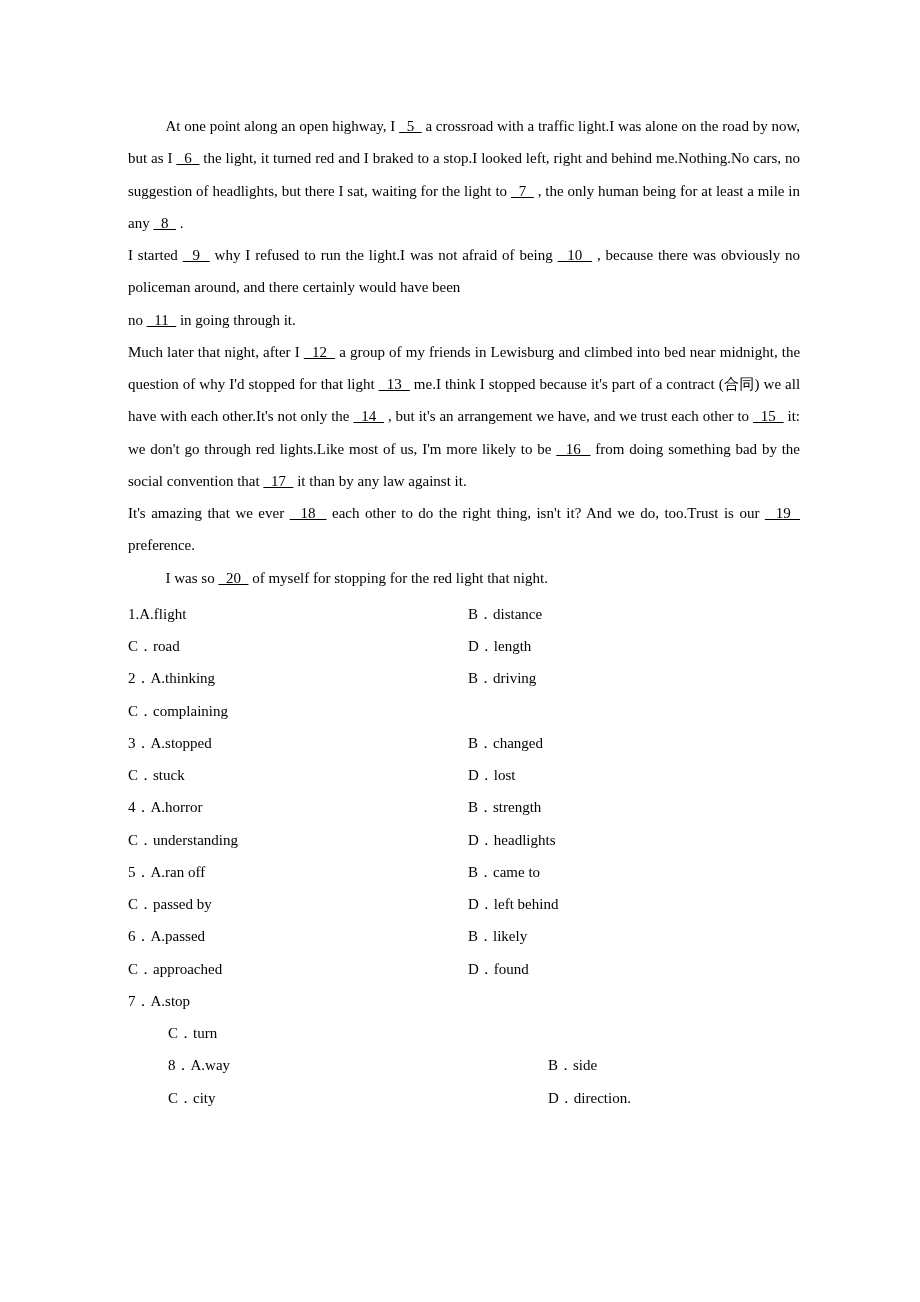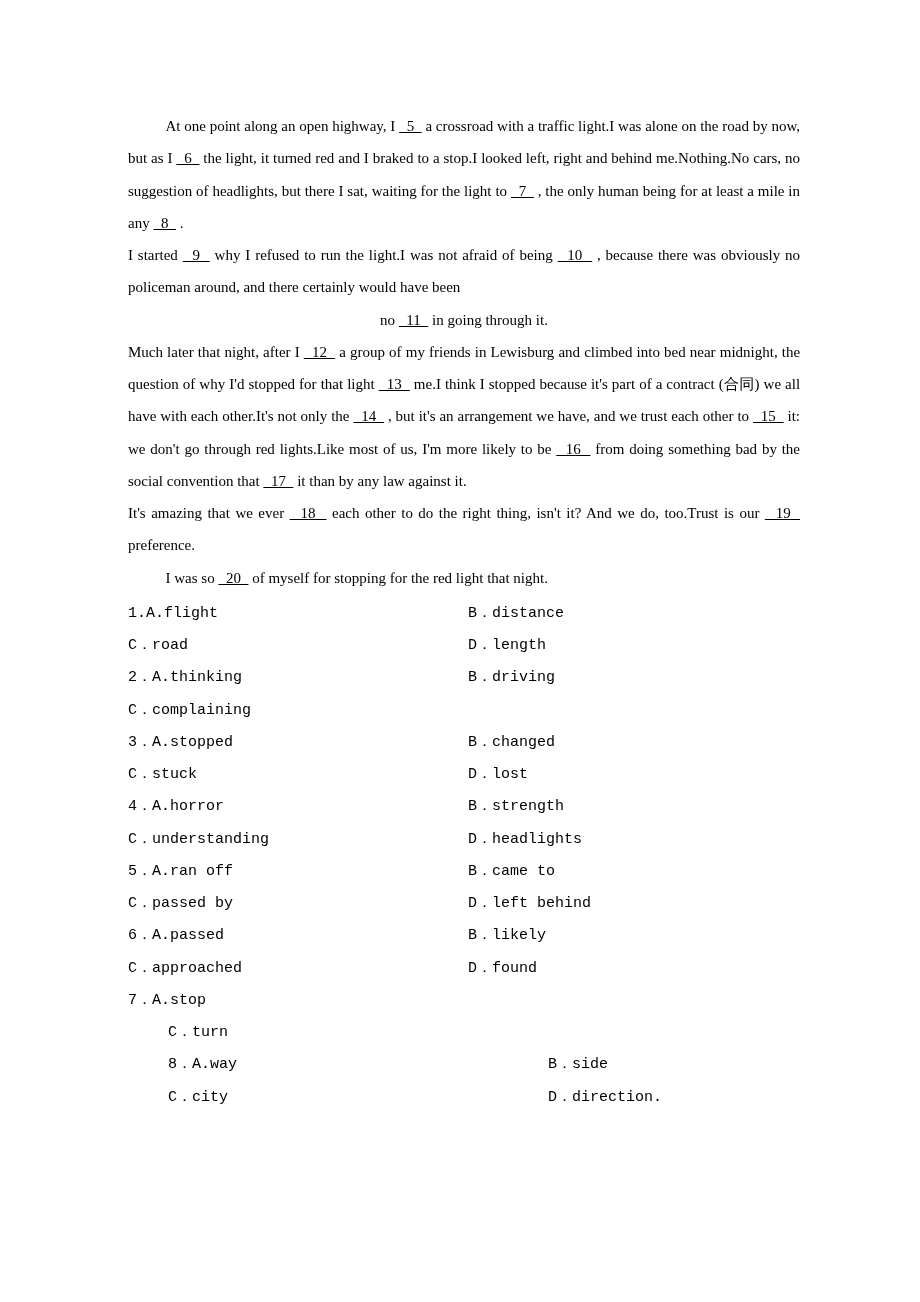--- a/index.html
+++ b/index.html
@@ -22,25 +22,23 @@
     text-justify: inter-word;
   }
   .indent {
     text-indent: 2.5em;
   }
   .blank {
     text-decoration: underline;
     white-space: pre;
   }
   .center-line {
-    text-align: center;
   }
   .options {
     margin-top: 4px;
-    font-family: Liberation Mono, monospace;
   }
   .opt-row {
     display: flex;
     flex-direction: row;
   }
   .opt-left {
     width: 340px;
     flex: 0 0 340px;
   }
   .opt-right {

